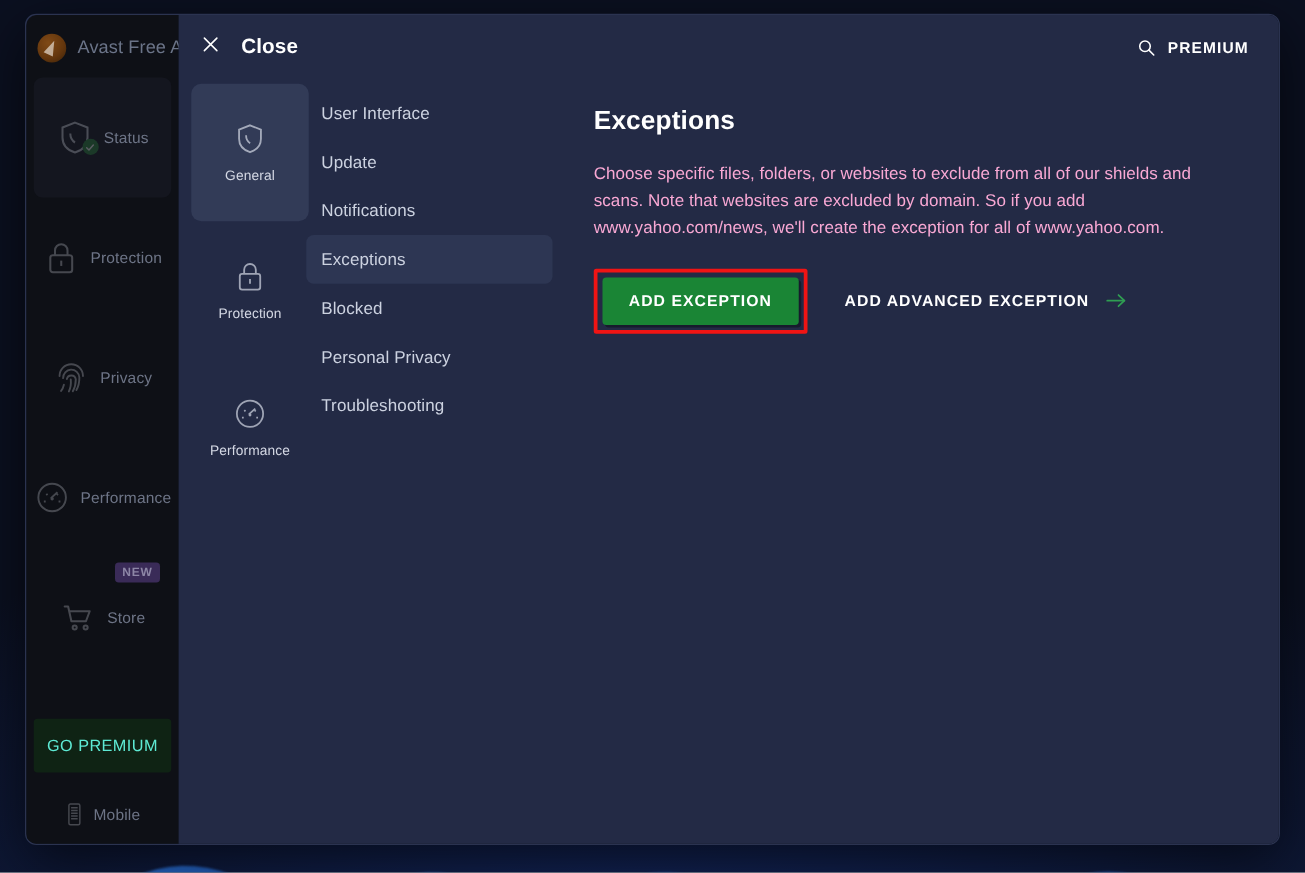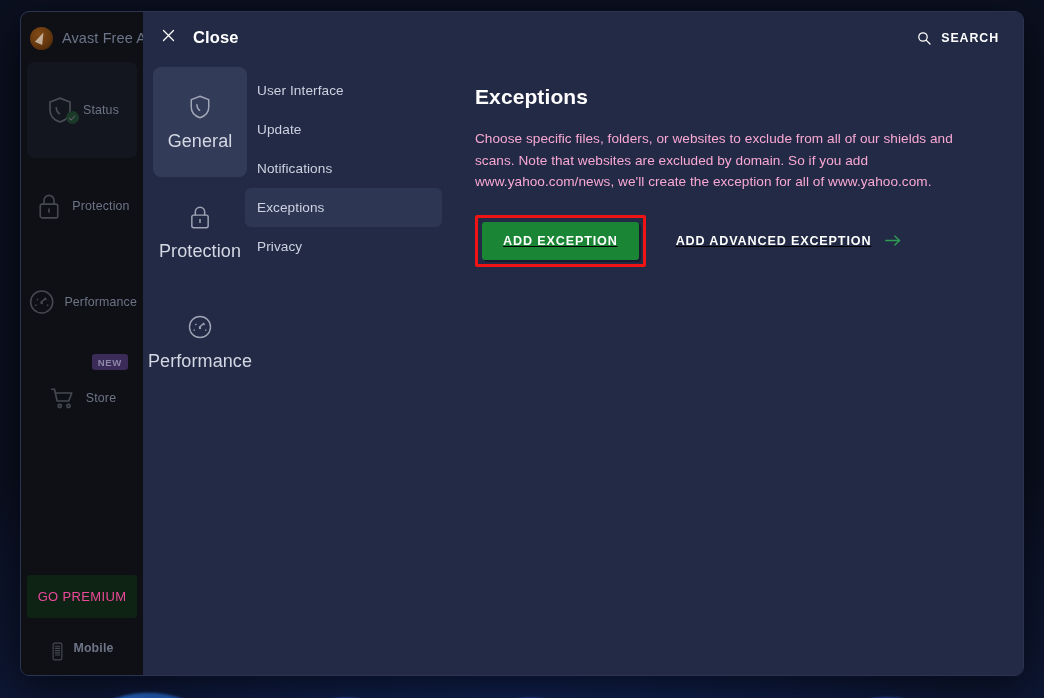--- a/index.html
+++ b/index.html
@@ -135,31 +135,31 @@
     border-radius: 3px;
   }
 
   .go-premium {
     position: absolute;
     left: 6px;
     bottom: 59px;
     width: 110px;
     height: 43px;
     background: #0f2314;
-    color: #ec4899;
+    color: #5eead4;
     font-size: 13px;
     letter-spacing: .35px;
     display: flex; align-items: center; justify-content: center;
     border-radius: 3px;
   }
   .mobile-row {
     position: absolute;
     left: 0; bottom: 15px;
     width: 122px;
-    display: flex; justify-content: center; gap: 8px; font-weight: bold;
+    display: flex; align-items: center; justify-content: center; gap: 8px;
   }
   .mobile-row .rail-icon { width: 15px; height: 21px; }
   .mobile-row .rail-label { font-size: 12.4px; }
 
   
   #app-body {
     position: absolute;
     left: 122px; top: 0;
     width: 882px; height: 665px;
     background: #161c2e;
@@ -233,21 +233,21 @@
     align-items: center;
     justify-content: center;
     gap: 10px;
     cursor: pointer;
   }
   .cat-item.active { background: #323b57; }
   .cat-icon { width: 28px; height: 28px; opacity: .72; }
   .cat-icon svg { width: 100%; height: 100%; display: block; }
   .cat-label {
     color: #d4d8e4;
-    font-size: 18px;
+    font-size: 11px;
     letter-spacing: .1px;
   }
 
   
   .sub-col {
     width: 205px;
     padding-top: 8px;
     flex: 0 0 auto;
   }
   .sub-item {
@@ -278,21 +278,20 @@
     color: #f9a8d4;
     font-size: 13.6px;
     line-height: 21.5px;
     max-width: 540px;
     letter-spacing: .05px;
   }
   .action-row {
     margin-top: 22px;
     display: flex;
     align-items: center;
-    text-decoration: underline;
   }
   .highlight-box {
     border: 3px solid #f01414;
     border-radius: 2px;
     padding: 4px;
     display: inline-flex;
   }
   .btn-primary {
     background: #1a8535;
     color: #ffffff;
@@ -370,20 +369,32 @@
           <div class="rail-icon">
             <svg viewBox="0 0 24 24" fill="none" stroke="#c8cbd4" stroke-width="1.3">
               <rect x="5" y="10.5" width="14" height="11" rx="1.6"></rect>
               <path d="M8 10.5 V7.5 a4 4 0 0 1 8 0 v3"></path>
               <path d="M12 14 v3.4"></path>
             </svg>
           </div>
           <div class="rail-label">Protection</div>
         </div>
 
+        <div class="rail-item">
+          <div class="rail-icon">
+            <svg viewBox="0 0 24 24" fill="none" stroke="#c8cbd4" stroke-width="1.2" stroke-linecap="round">
+              <path d="M4.5 11 a7.5 7.5 0 0 1 15 0"></path>
+              <path d="M6.8 12.4 a5.2 5.2 0 0 1 10.4 -.4 c0 3.4-.7 6-1.9 8"></path>
+              <path d="M9.2 13 a2.9 2.9 0 0 1 5.7 .2 c0 3.4-.8 5.7-1.9 7.6"></path>
+              <path d="M11.7 13.3 c.3 3.4-.2 5.6-1.2 7.6"></path>
+              <path d="M7.3 16.6 c-.4 1.7-1 3-1.8 4"></path>
+            </svg>
+          </div>
+          <div class="rail-label">Privacy</div>
+        </div>
 
         <div class="rail-item">
           <div class="rail-icon">
             <svg viewBox="0 0 24 24" fill="none" stroke="#c8cbd4" stroke-width="1.25">
               <circle cx="12" cy="12" r="9"></circle>
               <path d="M15.5 8.6 L11.2 12.4"></path>
               <circle cx="12" cy="12.8" r="1.1" fill="#c8cbd4" stroke="none"></circle>
               <path d="M6.6 14.6 h1.2 M16.2 14.6 h1.2 M8.2 9.6 l.8 .8 M15.8 9.6 l-.8 .8"></path>
             </svg>
           </div>
@@ -431,21 +442,21 @@
           <span class="close-label">Close</span>
         </div>
 
         <div class="search-btn">
           <span class="search-ico">
             <svg viewBox="0 0 24 24" fill="none" stroke="#ffffff" stroke-width="1.9" stroke-linecap="round">
               <circle cx="10.5" cy="10.5" r="6.3"></circle>
               <path d="M15.2 15.2 L21 21"></path>
             </svg>
           </span>
-          <span class="search-label">SEARCH</span>
+          <span class="search-label">PREMIUM</span>
         </div>
       </div>
 
       <div class="modal-body">
 
         <div class="cat-col">
 
           <div class="cat-item active">
             <span class="cat-icon">
               <svg viewBox="0 0 24 24" fill="none" stroke="#cfd4e0" stroke-width="1.25">
@@ -479,21 +490,23 @@
             <span class="cat-label">Performance</span>
           </div>
 
         </div>
 
         <div class="sub-col">
           <div class="sub-item">User Interface</div>
           <div class="sub-item">Update</div>
           <div class="sub-item">Notifications</div>
           <div class="sub-item active">Exceptions</div>
-          <div class="sub-item">Privacy</div>
+          <div class="sub-item">Blocked</div>
+          <div class="sub-item">Personal Privacy</div>
+          <div class="sub-item">Troubleshooting</div>
         </div>
 
         <div class="detail-col">
           <div class="detail-title">Exceptions</div>
           <div class="detail-desc">Choose specific files, folders, or websites to exclude from all of our shields and scans. Note that websites are excluded by domain. So if you add www.yahoo.com/news, we'll create the exception for all of www.yahoo.com.</div>
 
           <div class="action-row">
             <div class="highlight-box">
               <button class="btn-primary">ADD EXCEPTION</button>
             </div>

